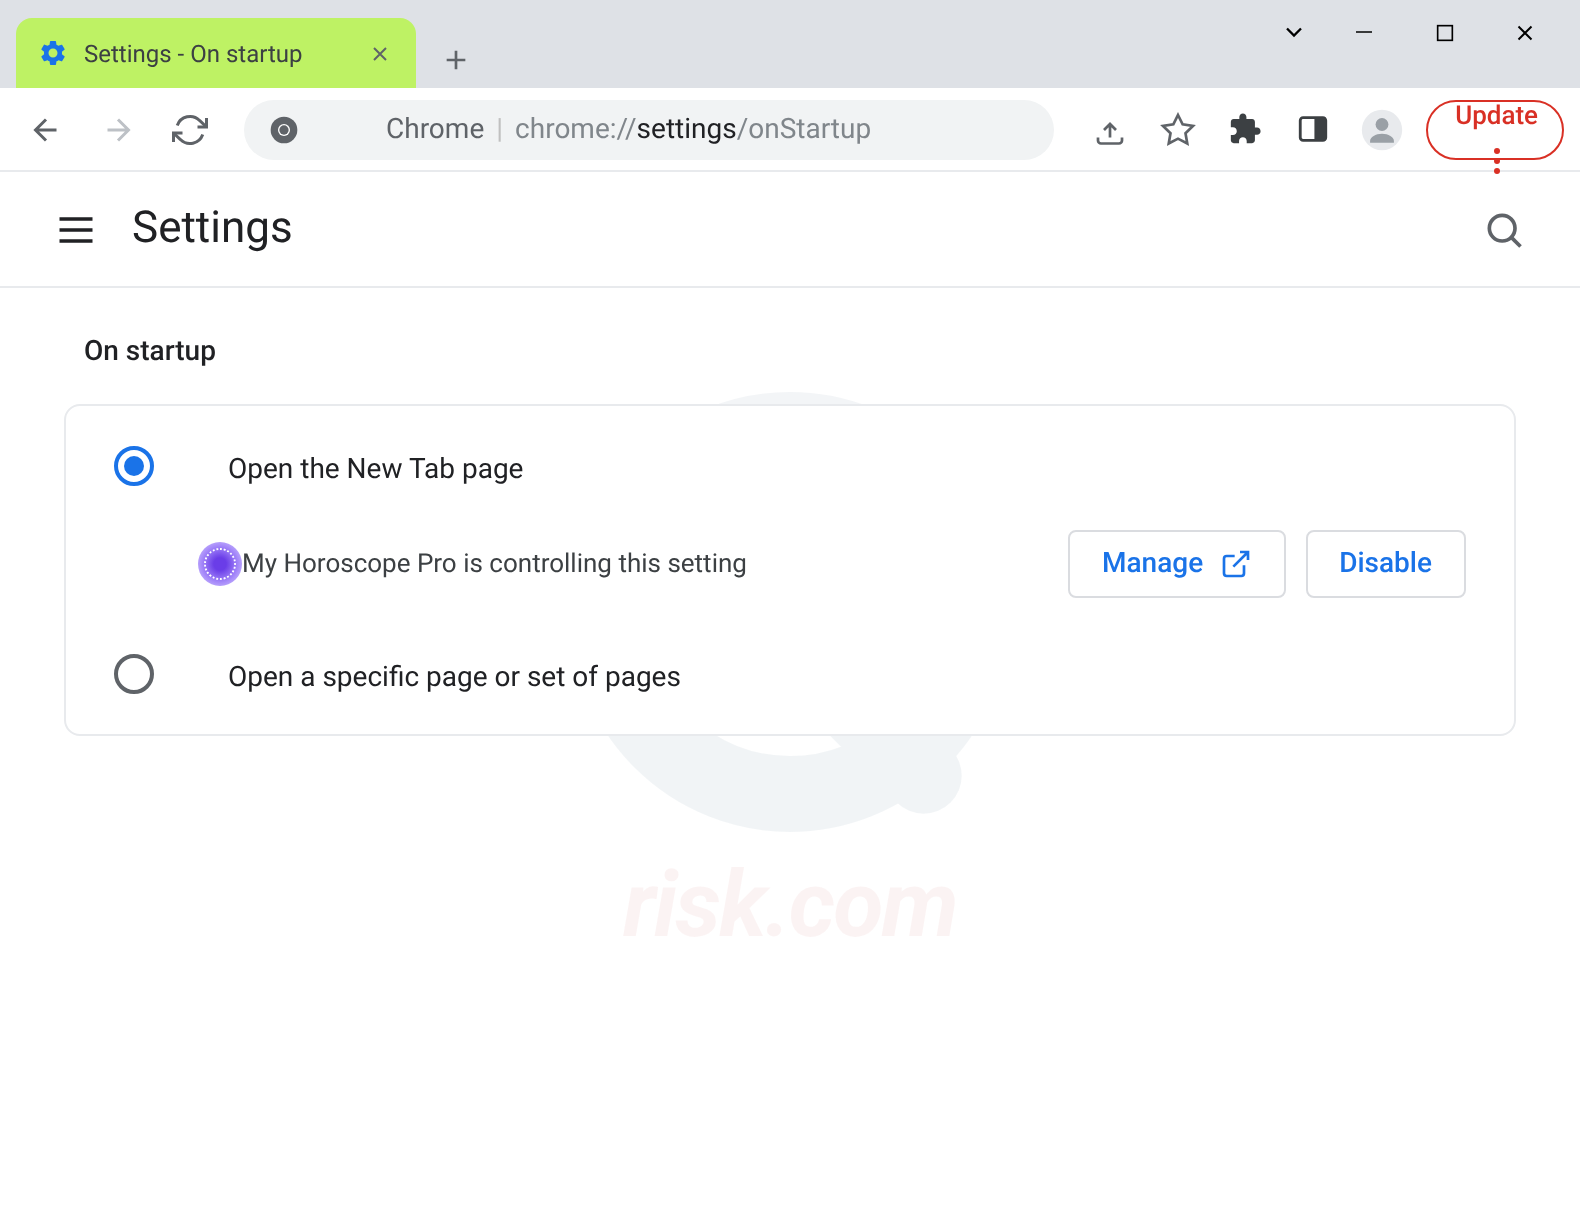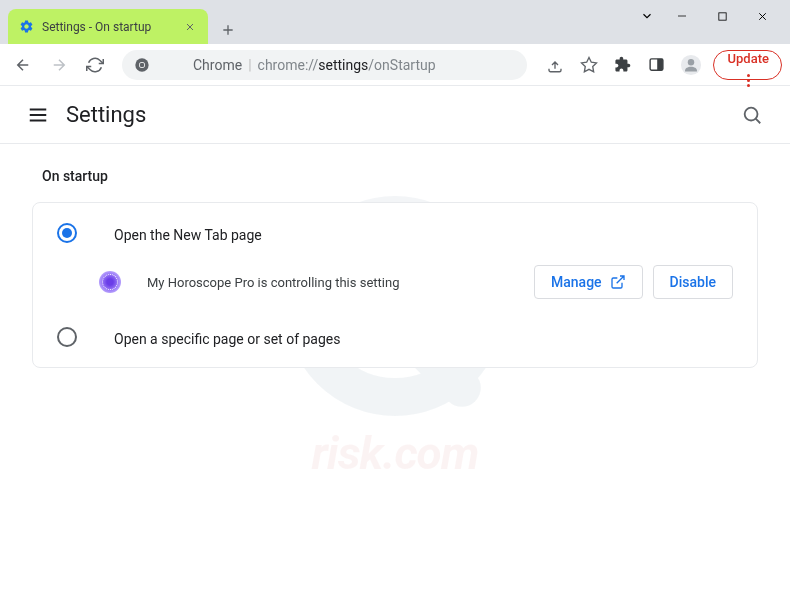--- a/index.html
+++ b/index.html
@@ -43,21 +43,21 @@
     
     .content { padding: 24px 32px; }
     .section-title { font-size: 14px; color: #202124; font-weight: 500; margin-bottom: 18px; margin-left: 10px;}
     .card { border: 1px solid #e8eaed; border-radius: 8px; background: #fff; padding: 6px 0; }
     .option-row { display: flex; align-items: flex-end; padding: 14px 24px; gap: 37px; cursor: pointer; }
     .radio { width: 20px; height: 20px; border: 2px solid #5f6368; border-radius: 50%; flex-shrink: 0; position: relative; }
     .radio.selected { border-color: #1a73e8; }
     .radio.selected::after { content: ''; position: absolute; top: 3px; left: 3px; width: 10px; height: 10px; background: #1a73e8; border-radius: 50%; }
     .option-label { font-size: 14px; color: #202124; }
     
-    .controlling-row { display: flex; align-items: center; padding: 8px 24px 14px 66px; gap: 26px; }
+    .controlling-row { display: flex; align-items: center; padding: 8px 24px 14px 66px; gap: 0; }
     .ext-icon { width: 22px; height: 22px; border-radius: 50%; background: radial-gradient(circle, #6a3de8 20%, #a78bfa 60%, #ddd6fe 100%); flex-shrink: 0; position: relative; }
     .ext-icon::after { content:''; position:absolute; inset:3px; border:1px dotted #fff; border-radius:50%;}
     .controlling-text { font-size: 13px; color: #3c4043; flex: 1; }
     .btn-outline { border: 1px solid #dadce0; background: #fff; color: #1a73e8; font-size: 14px; padding: 8px 16px; border-radius: 4px; cursor: pointer; display: inline-flex; align-items: center; gap: 8px; font-weight: 500;}
     .btn-outline svg { width: 16px; height: 16px; }
     .btn-group { display: flex; gap: 10px; }
     
     
     .watermark { position: absolute; inset: 0; display: flex; align-items: center; justify-content: center; pointer-events: none; z-index: 0; }
     .watermark-inner { opacity: 0.06; transform: translateY(30px); text-align: center; }

